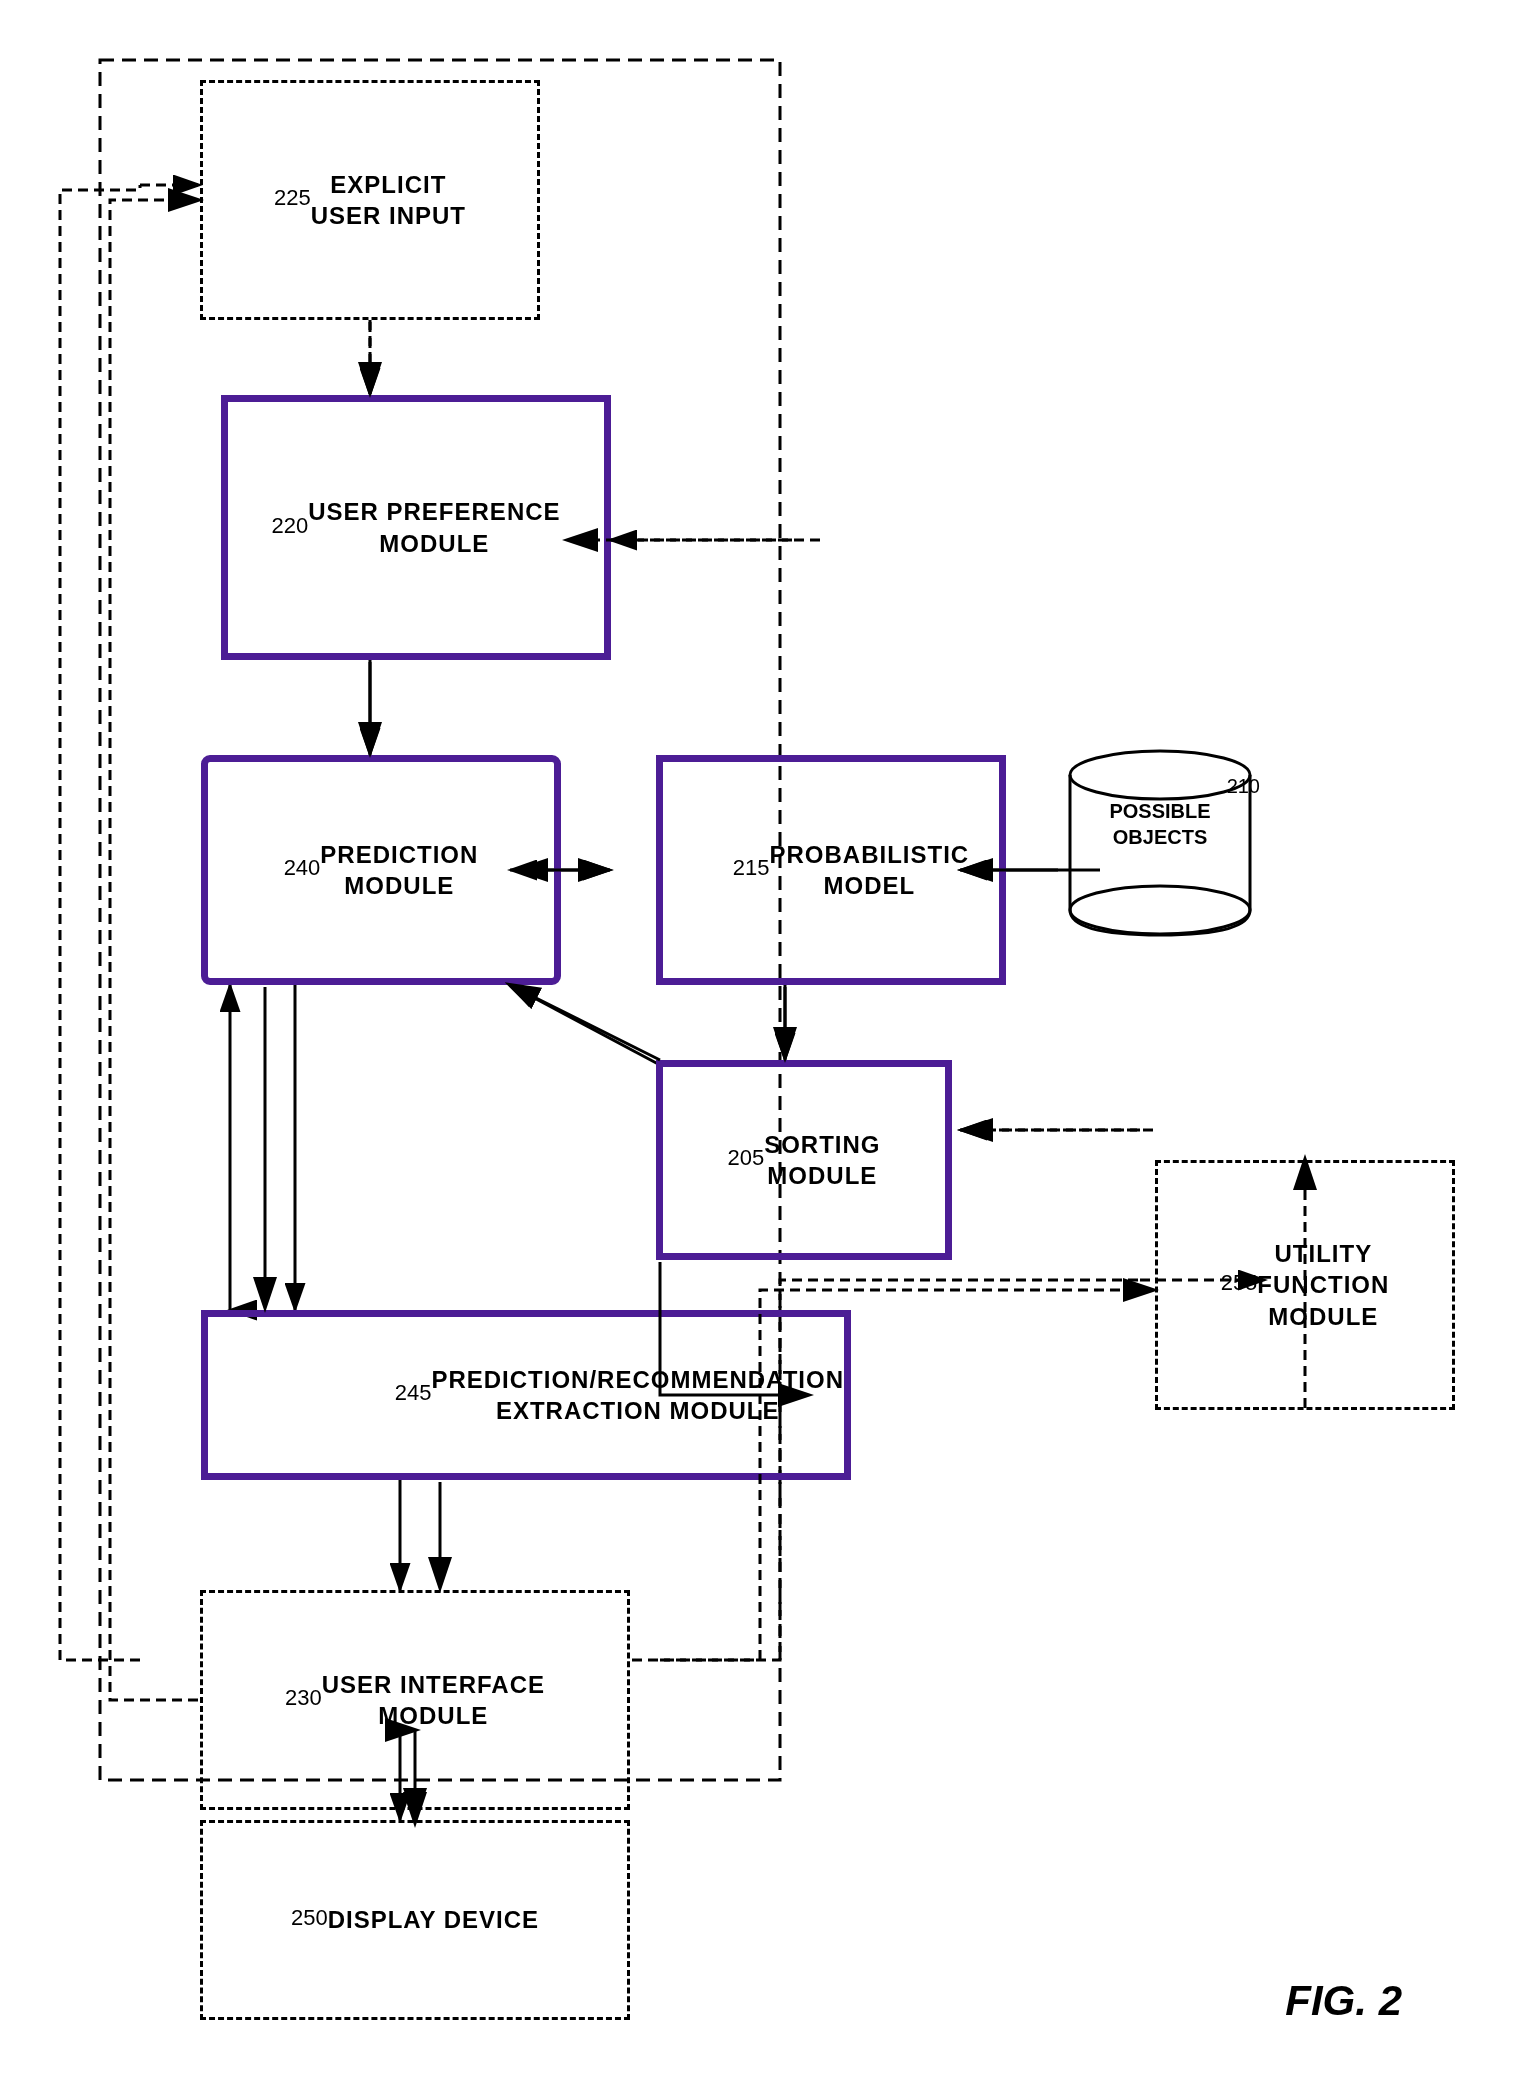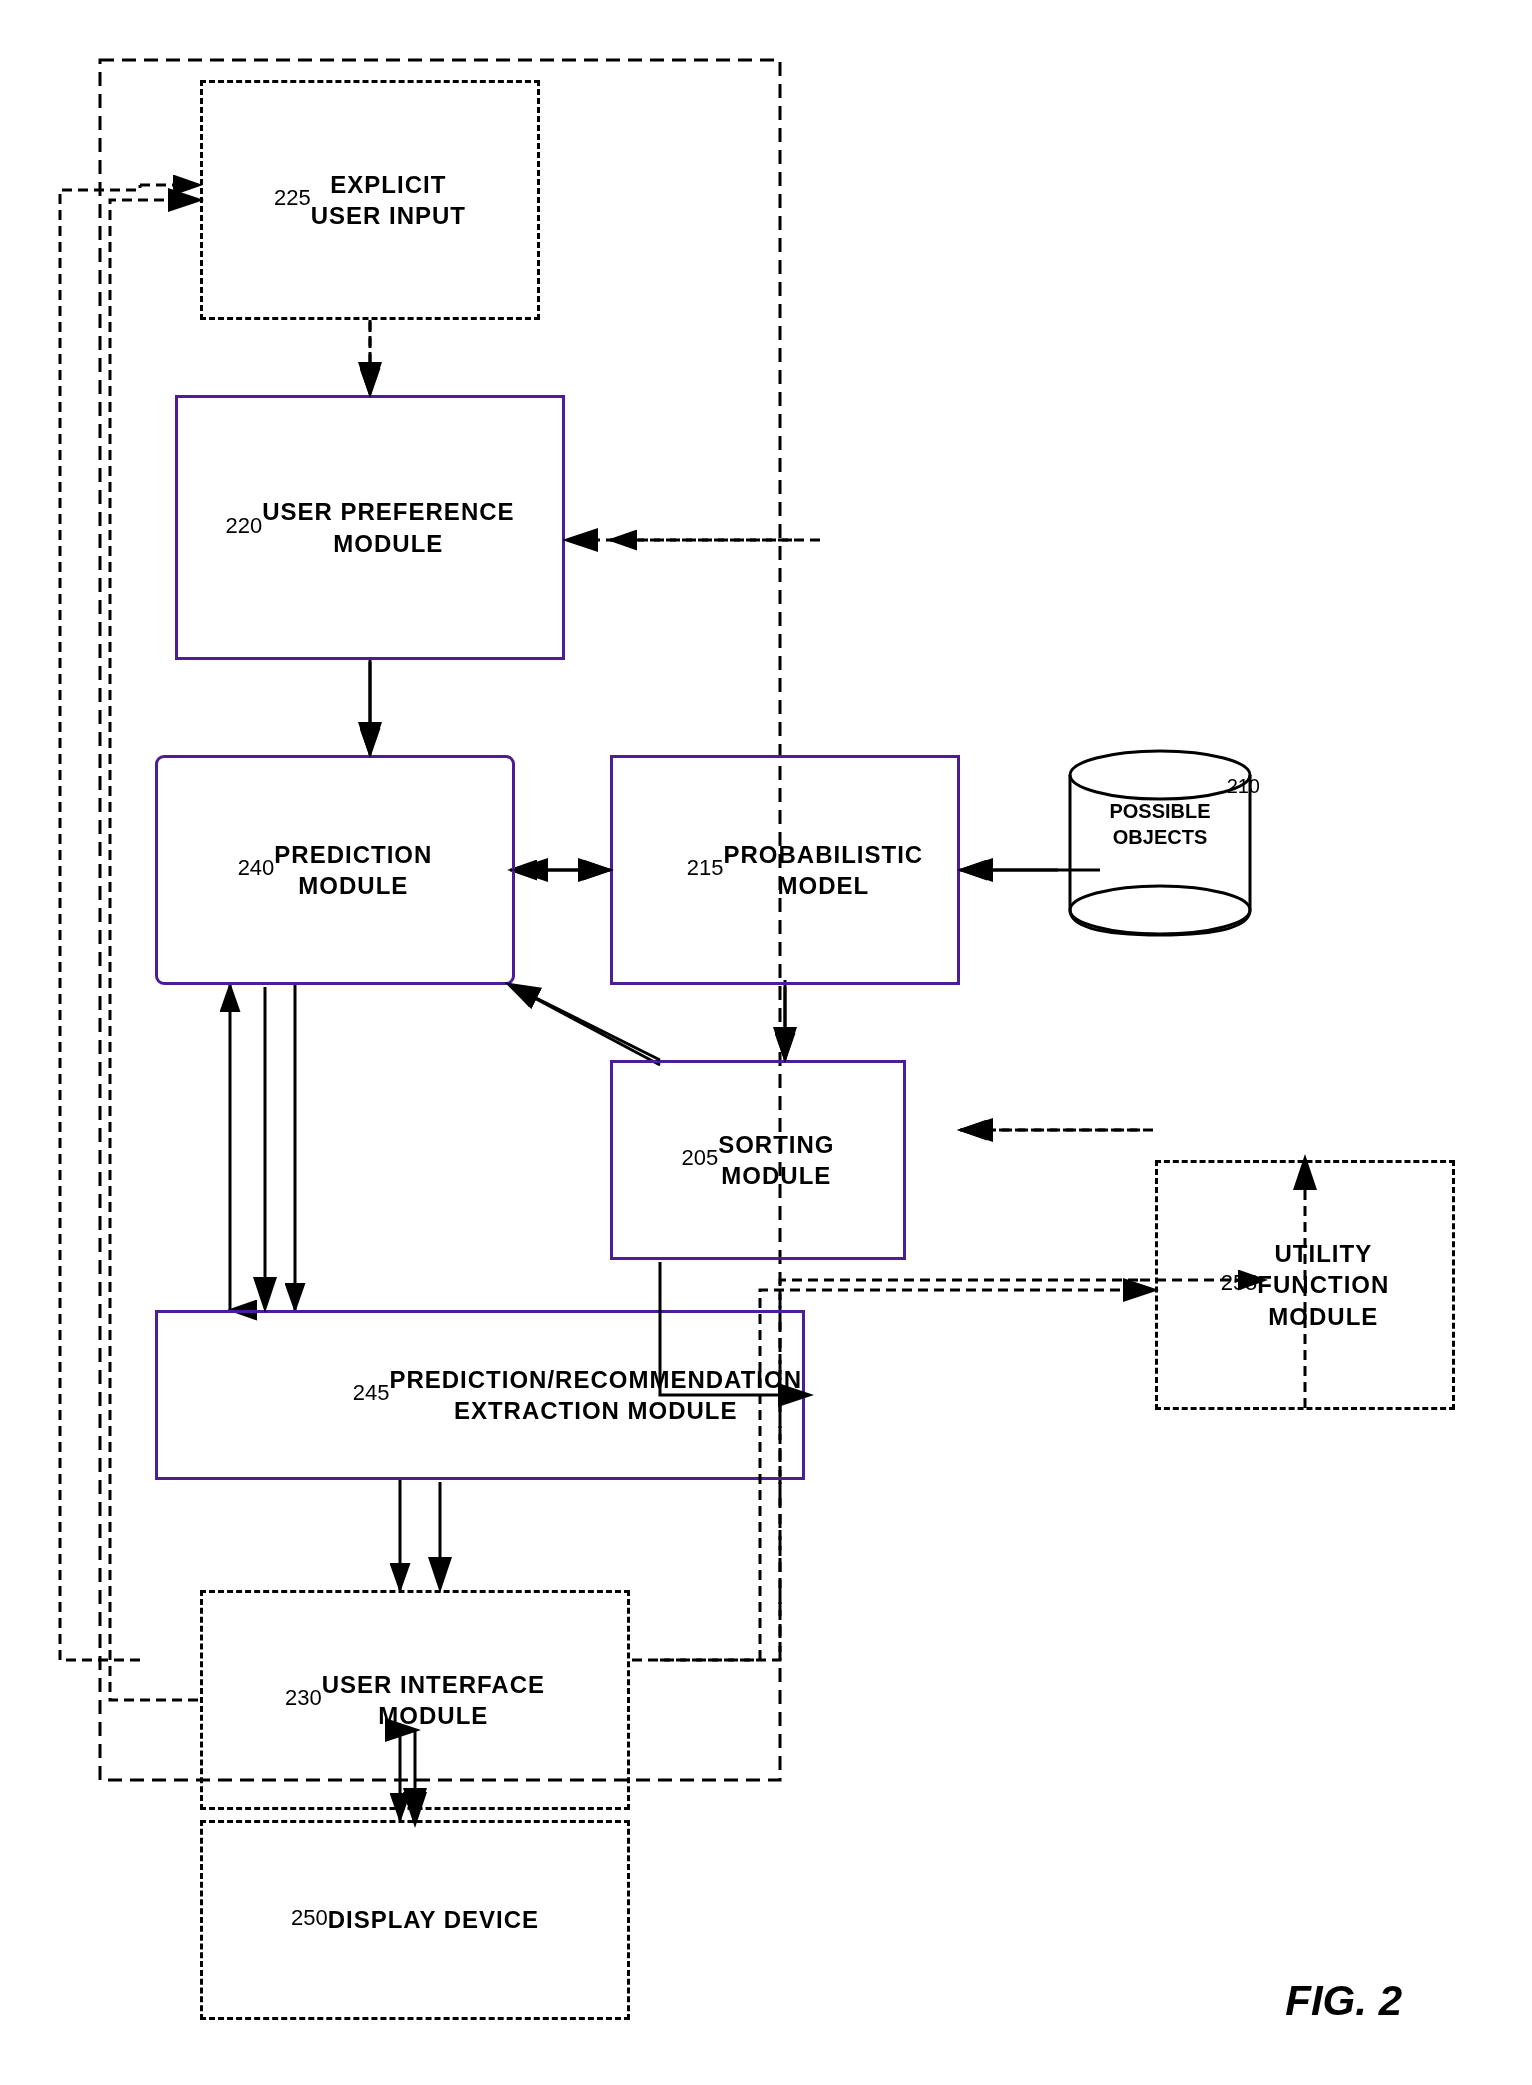--- a/index.html
+++ b/index.html
@@ -38,21 +38,22 @@
     }
 
     .box-number {
       font-size: 22px;
       font-weight: normal;
       margin-bottom: 4px;
     }
 
     
     .solid-border {
-      border: 3px solid #4c1d95;
+      border: 7px solid #4c1d95;
+      margin-left: 46px;
     }
 
     
     .dashed-border {
       border: 3px dashed #000;
     }
 
     
     .arrows-svg {
       position: absolute;

